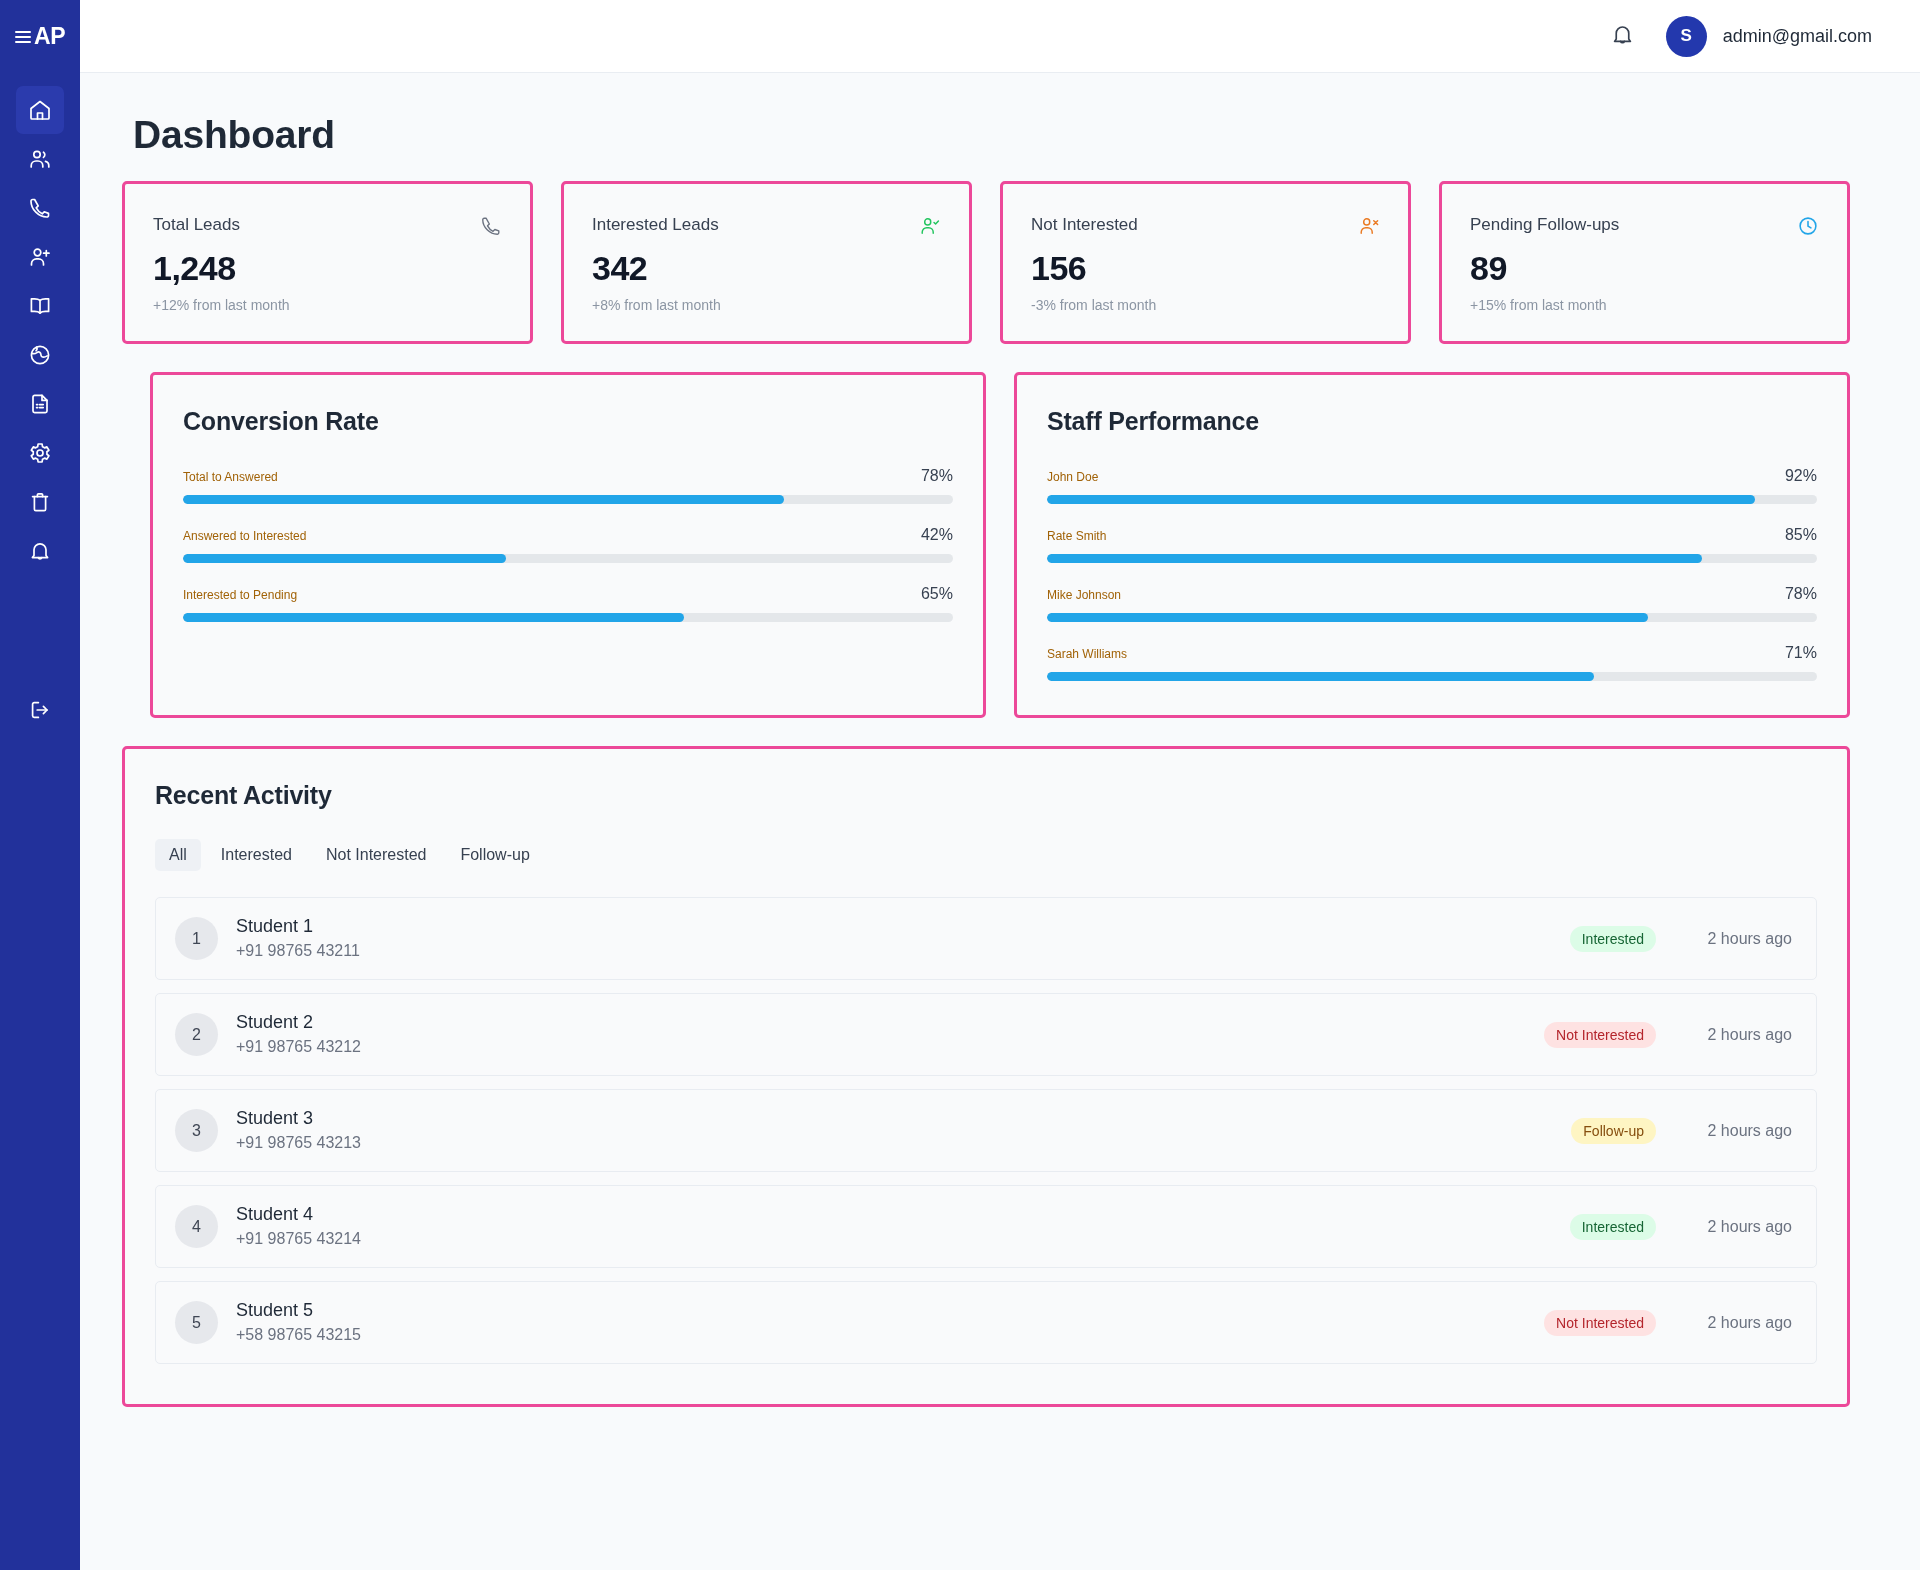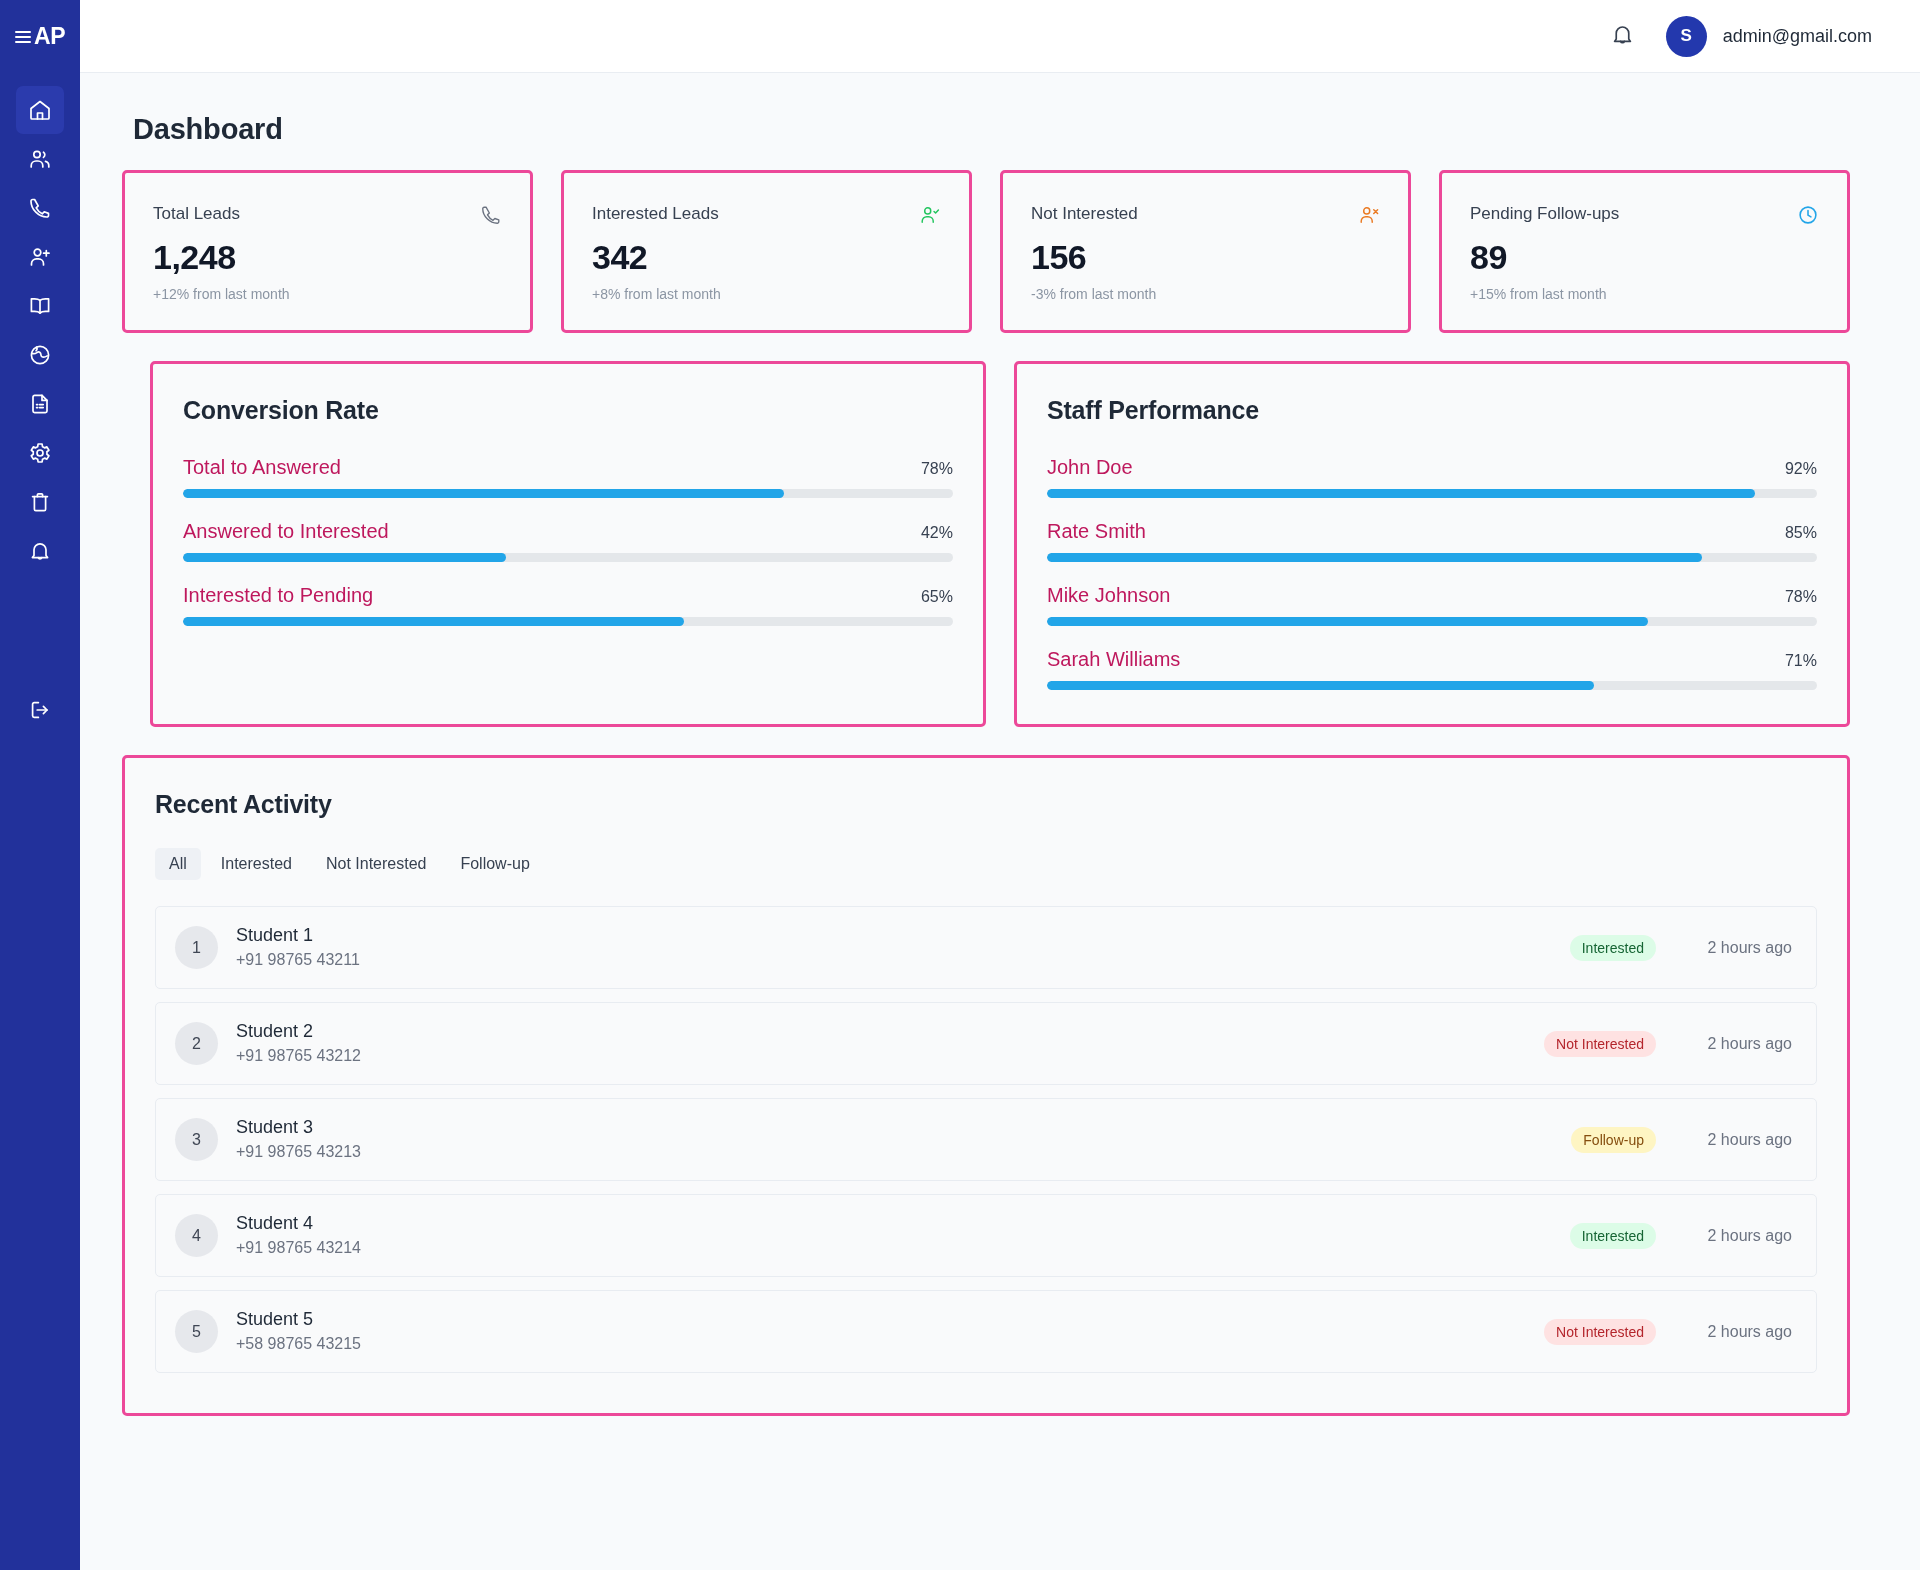--- a/index.html
+++ b/index.html
@@ -139,21 +139,21 @@
     color: #1f2937;
   }
 
   
   .content {
     flex: 1;
     padding: 28px 70px 0 42px;
     overflow: hidden;
   }
   .page-title {
-    font-size: 29px;
+    font-size: 39px;
     font-weight: 700;
     color: #1f2937;
     margin: 12px 0 24px 11px;
     letter-spacing: -0.2px;
   }
 
   .card {
     background: #f9fafb;
     border: 3px solid #ec4899;
     border-radius: 5px;
@@ -215,21 +215,21 @@
     letter-spacing: -0.2px;
   }
   .bar-block { margin-bottom: 22px; }
   .bar-block:last-child { margin-bottom: 0; }
   .bar-head {
     display: flex;
     align-items: baseline;
     justify-content: space-between;
     margin-bottom: 10px;
   }
-  .bar-name { font-size: 20px; color: #be185d; }
+  .bar-name { font-size: 12px; color: #a16207; }
   .bar-pct  { font-size: 16px; color: #374151; }
   .bar-track {
     height: 9px;
     background: #e4e7ea;
     border-radius: 5px;
     overflow: hidden;
   }
   .bar-fill {
     height: 100%;
     background: #22a5e8;

